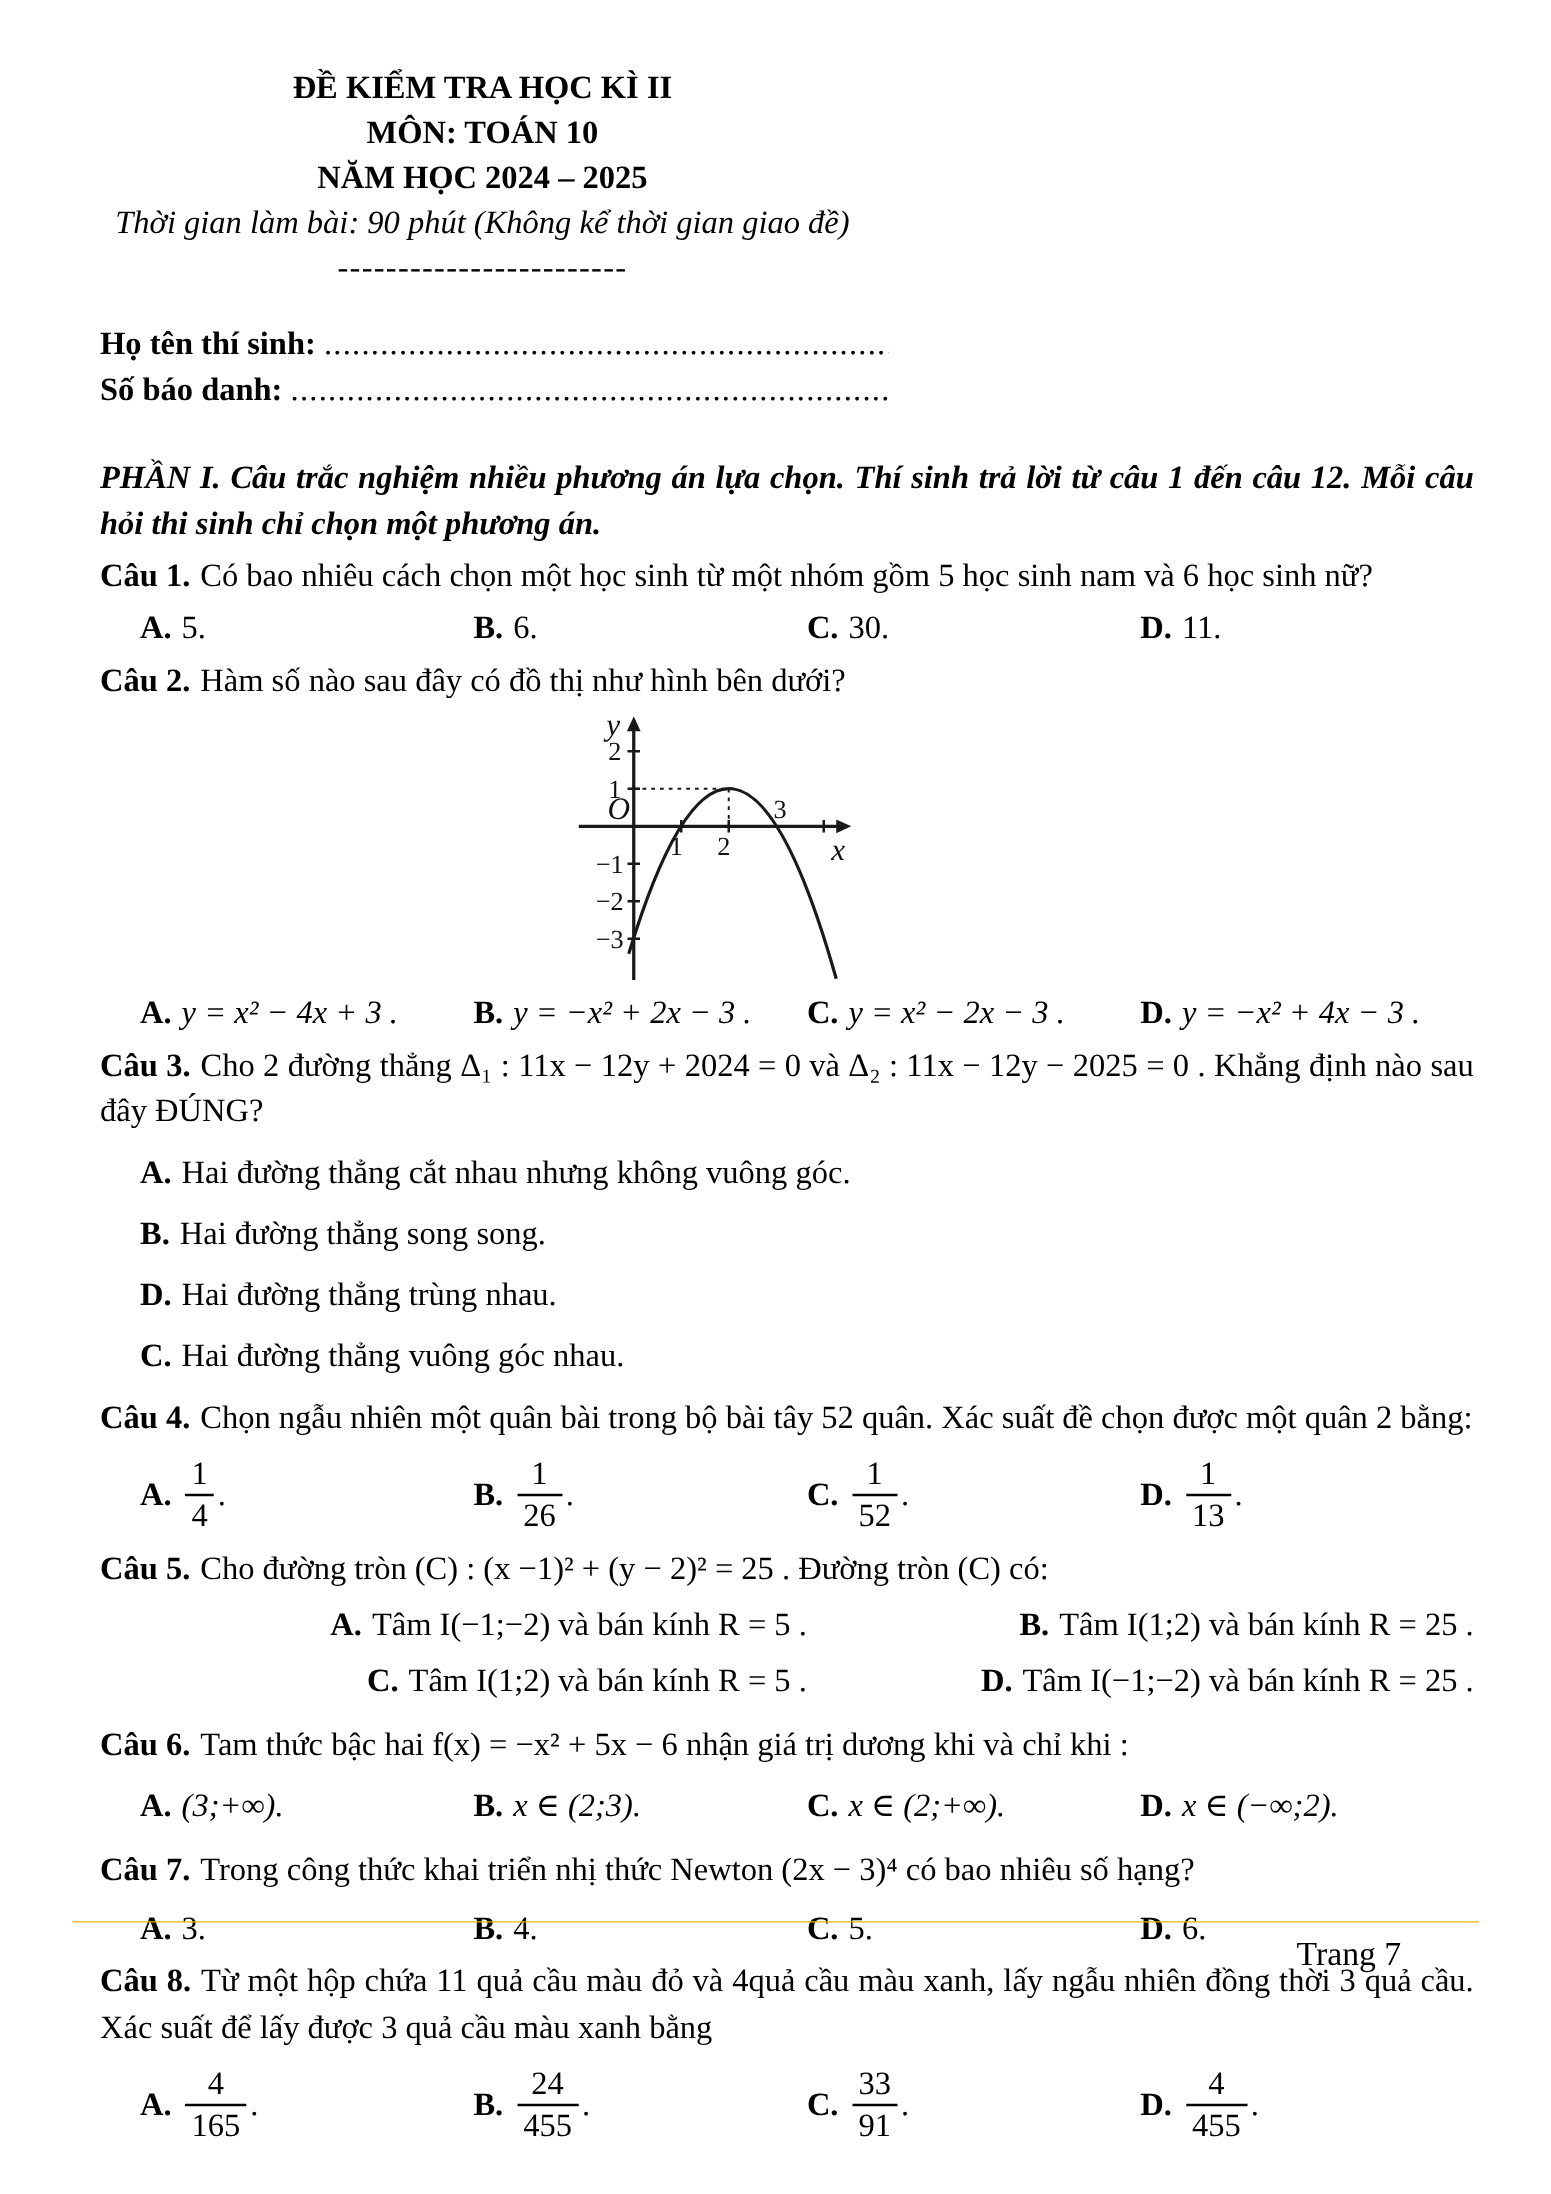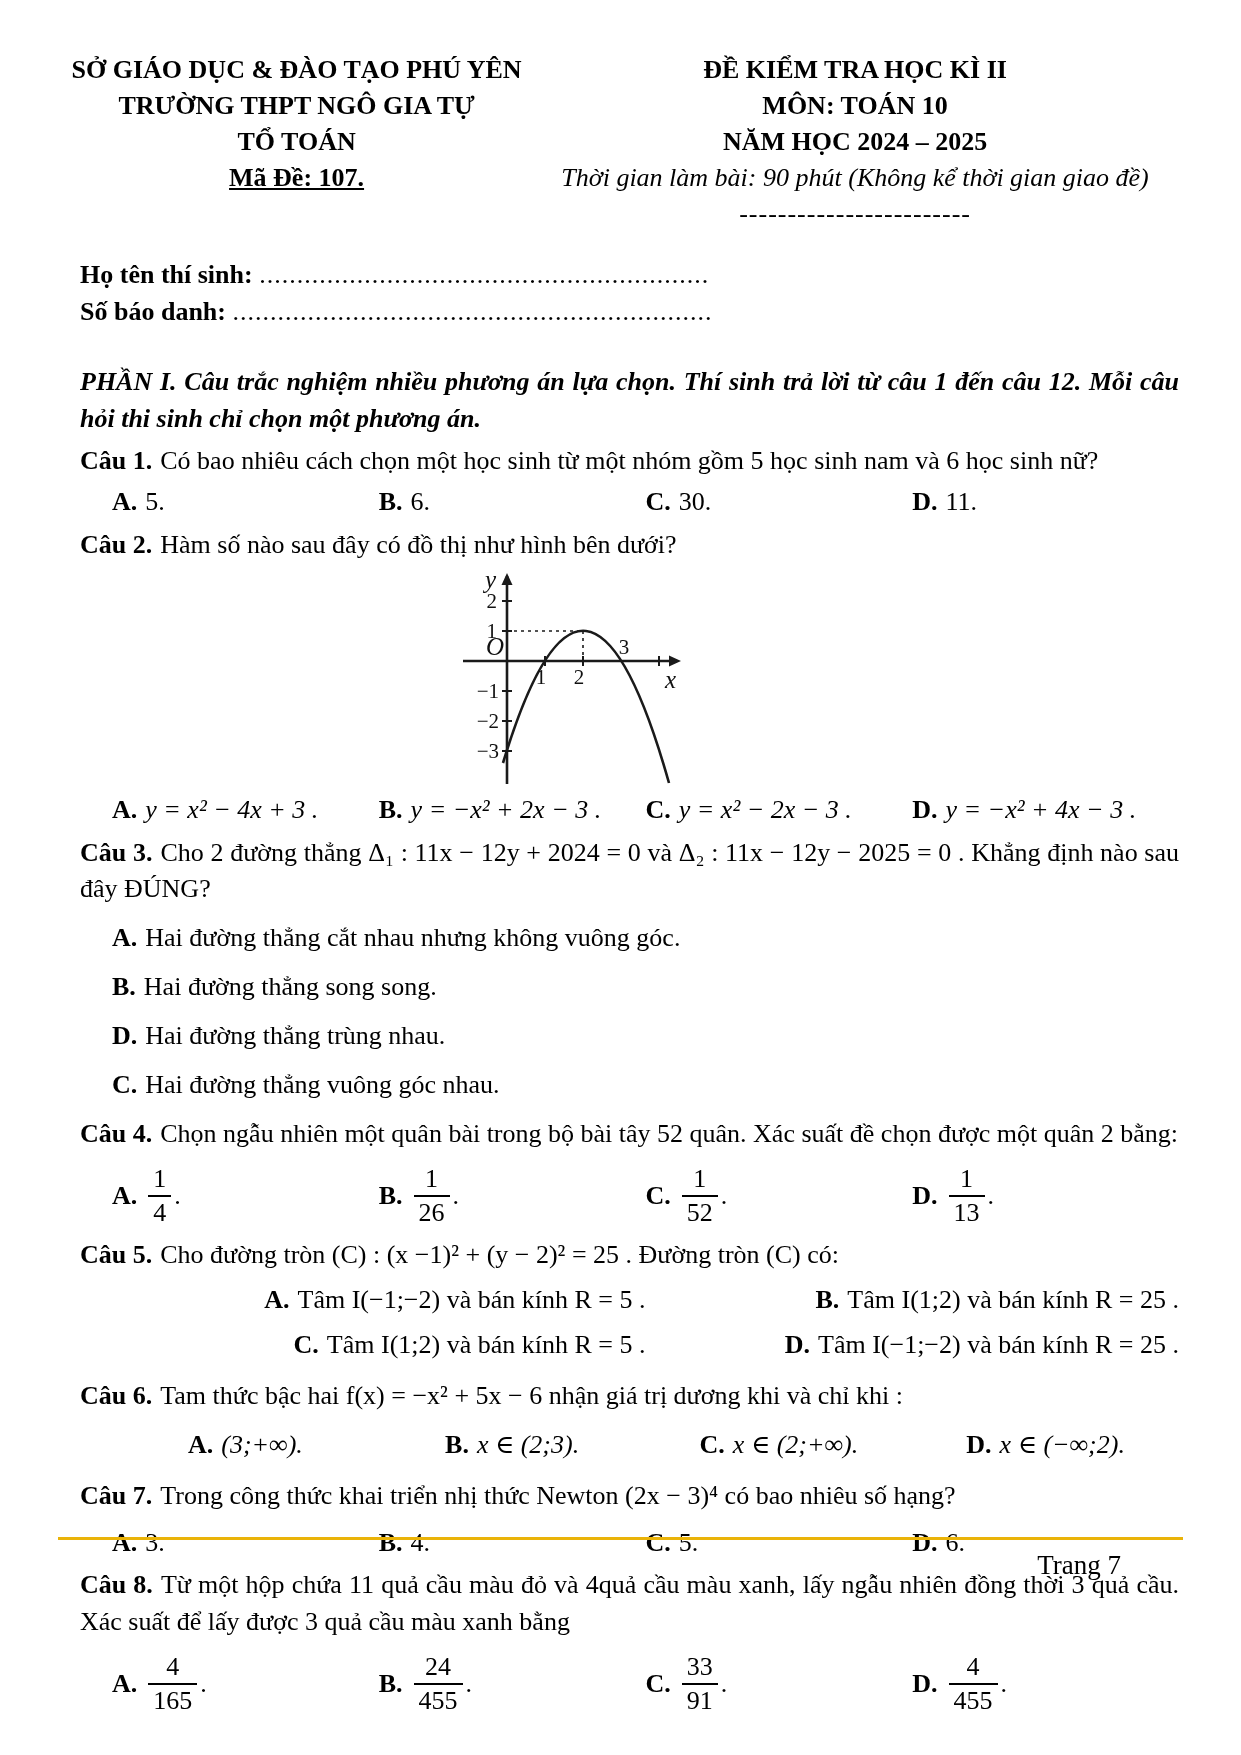--- a/index.html
+++ b/index.html
@@ -44,35 +44,29 @@
   
   .fig{display:flex;justify-content:center;margin:0;}
   .fig svg{transform:translateX(-48px);}
   .ax{stroke:#1a1a1a;stroke-width:2.6;}
   .tick{stroke:#1a1a1a;stroke-width:2;}
   .curve{stroke:#1a1a1a;stroke-width:2.6;fill:none;}
   .dot{stroke:#1a1a1a;stroke-width:1.6;stroke-dasharray:3 4;}
   .svgtxt{font-family:"Liberation Serif","DejaVu Serif",serif;font-size:21px;fill:#111;}
   .svgit{font-style:italic;font-size:25px;}
   
-  .footer{position:absolute;left:58px;right:58px;top:1537px;border-top:3px solid #eab308;}
+  .footer{position:absolute;left:58px;right:58px;top:1537px;border-top:1px solid #eab308;}
   .footer .pnum{text-align:right;padding:6px 62px 0 0;font-size:27px;}
 </style>
 </head>
 <body>
 
 <div class="page">
 
   <div class="hdr">
-    <div class="hdr-left">
-      <div>SỞ GIÁO DỤC &amp; ĐÀO TẠO PHÚ YÊN</div>
-      <div>TRƯỜNG THPT NGÔ GIA TỰ</div>
-      <div>TỔ TOÁN</div>
-      <div><span class="exam-code">Mã Đề: 107.</span></div>
-    </div>
     <div class="hdr-right">
       <div class="t">ĐỀ KIỂM TRA HỌC KÌ II</div>
       <div class="t">MÔN: TOÁN 10</div>
       <div class="t">NĂM HỌC 2024 – 2025</div>
       <div class="dur">Thời gian làm bài: 90 phút (Không kể thời gian giao đề)</div>
       <div class="dashes">------------------------</div>
     </div>
   </div>
 
   <div class="student">
@@ -199,21 +193,21 @@
     <span class="opt"><span class="opt-letter">B.</span><span>Tâm I(1;2) và bán kính R = 25 .</span></span>
   </div>
   <div class="opts2">
     <span class="opt"><span class="opt-letter">C.</span><span>Tâm I(1;2) và bán kính R = 5 .</span></span>
     <span class="opt"><span class="opt-letter">D.</span><span>Tâm I(−1;−2) và bán kính R = 25 .</span></span>
   </div>
 
   <div class="q" style="margin-top:14px;">
     <span class="qlabel">Câu 6.</span><span>Tam thức bậc hai f(x) = −x² + 5x − 6 nhận giá trị dương khi và chỉ khi :</span>
   </div>
-  <div class="opts4" style="margin-top:12px;text-align:center;">
+  <div class="opts4" style="margin-top:12px;">
     <span class="opt"><span class="opt-letter">A.</span><span class="it">(3;+∞).</span></span>
     <span class="opt"><span class="opt-letter">B.</span><span class="it">x ∈ (2;3).</span></span>
     <span class="opt"><span class="opt-letter">C.</span><span class="it">x ∈ (2;+∞).</span></span>
     <span class="opt"><span class="opt-letter">D.</span><span class="it">x ∈ (−∞;2).</span></span>
   </div>
 
   <div class="q" style="margin-top:14px;">
     <span class="qlabel">Câu 7.</span><span>Trong công thức khai triển nhị thức Newton (2x − 3)⁴ có bao nhiêu số hạng?</span>
   </div>
   <div class="opts4" style="margin-top:10px;">

